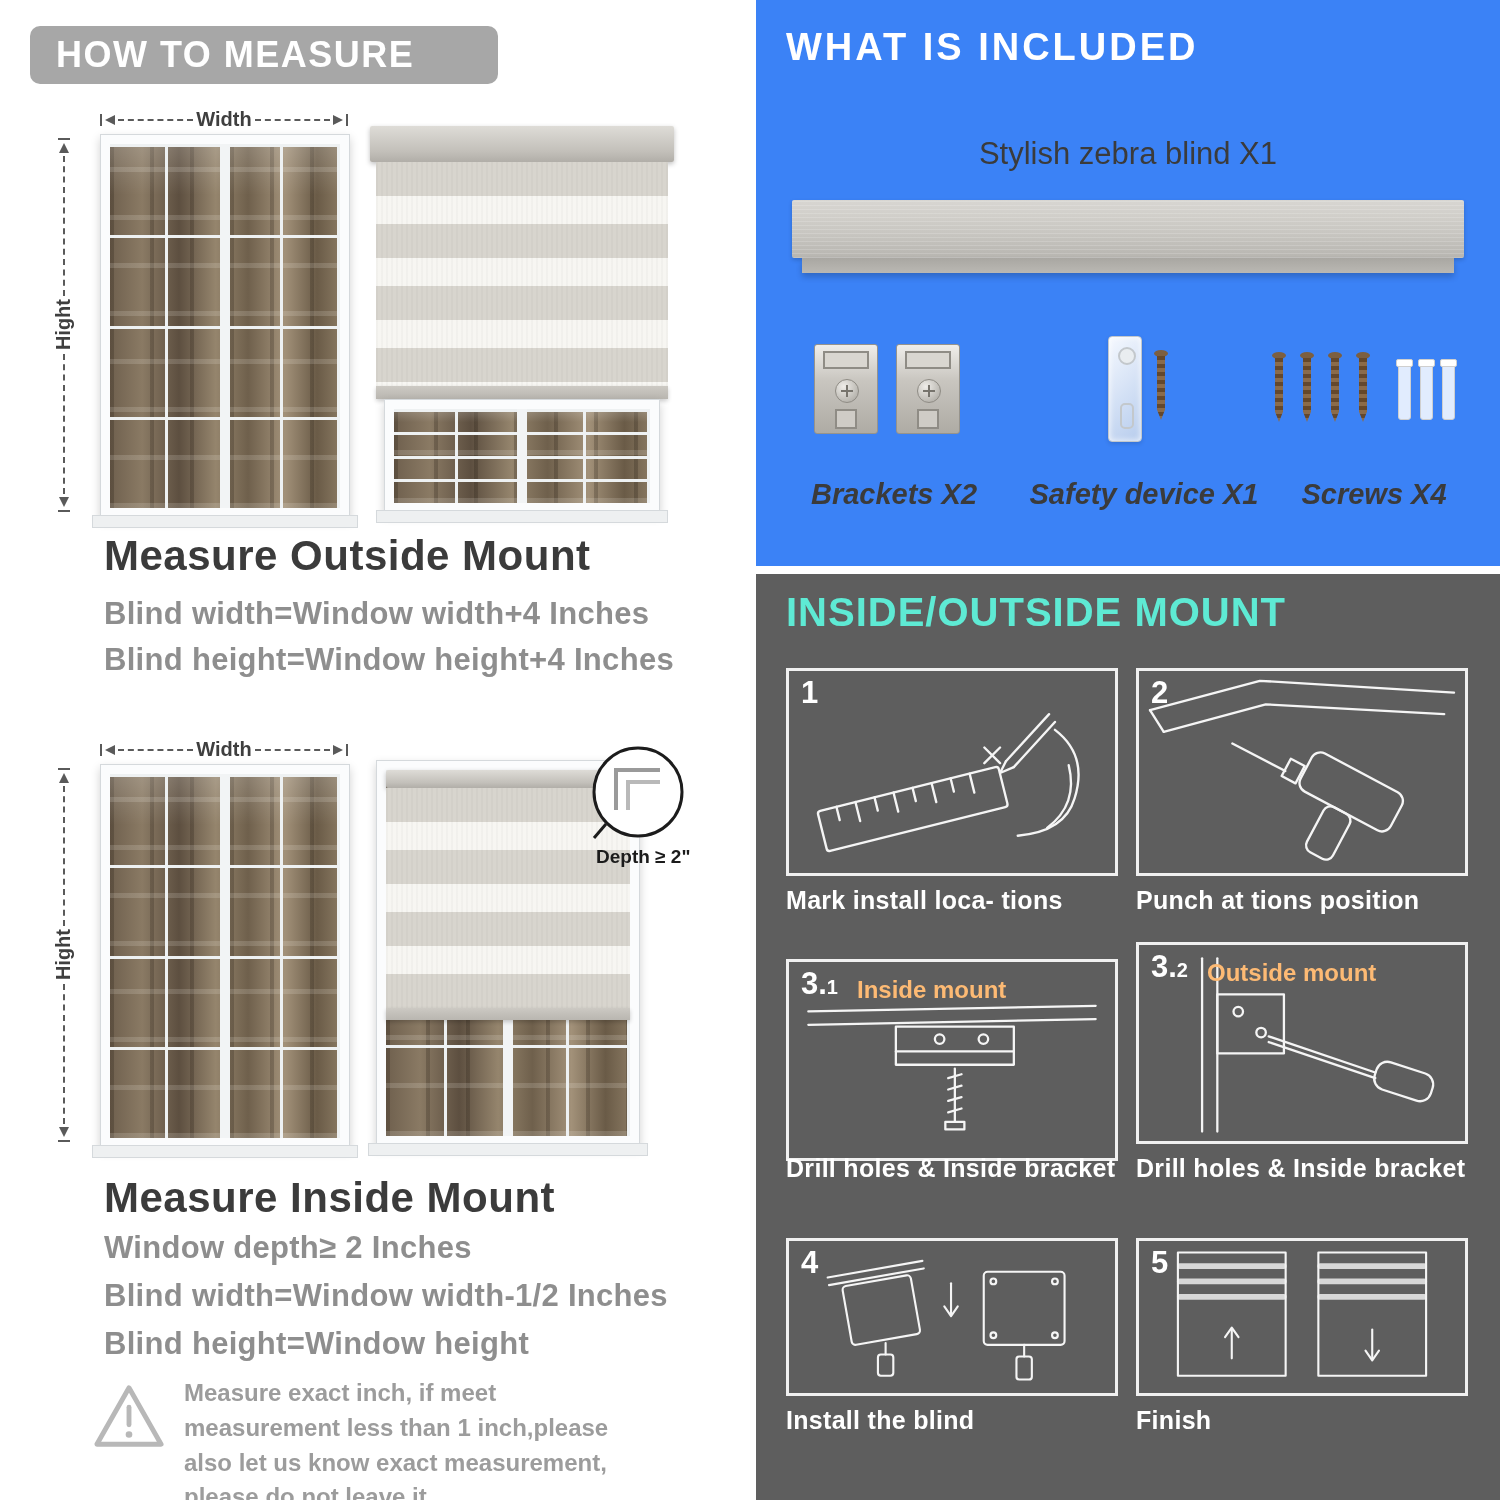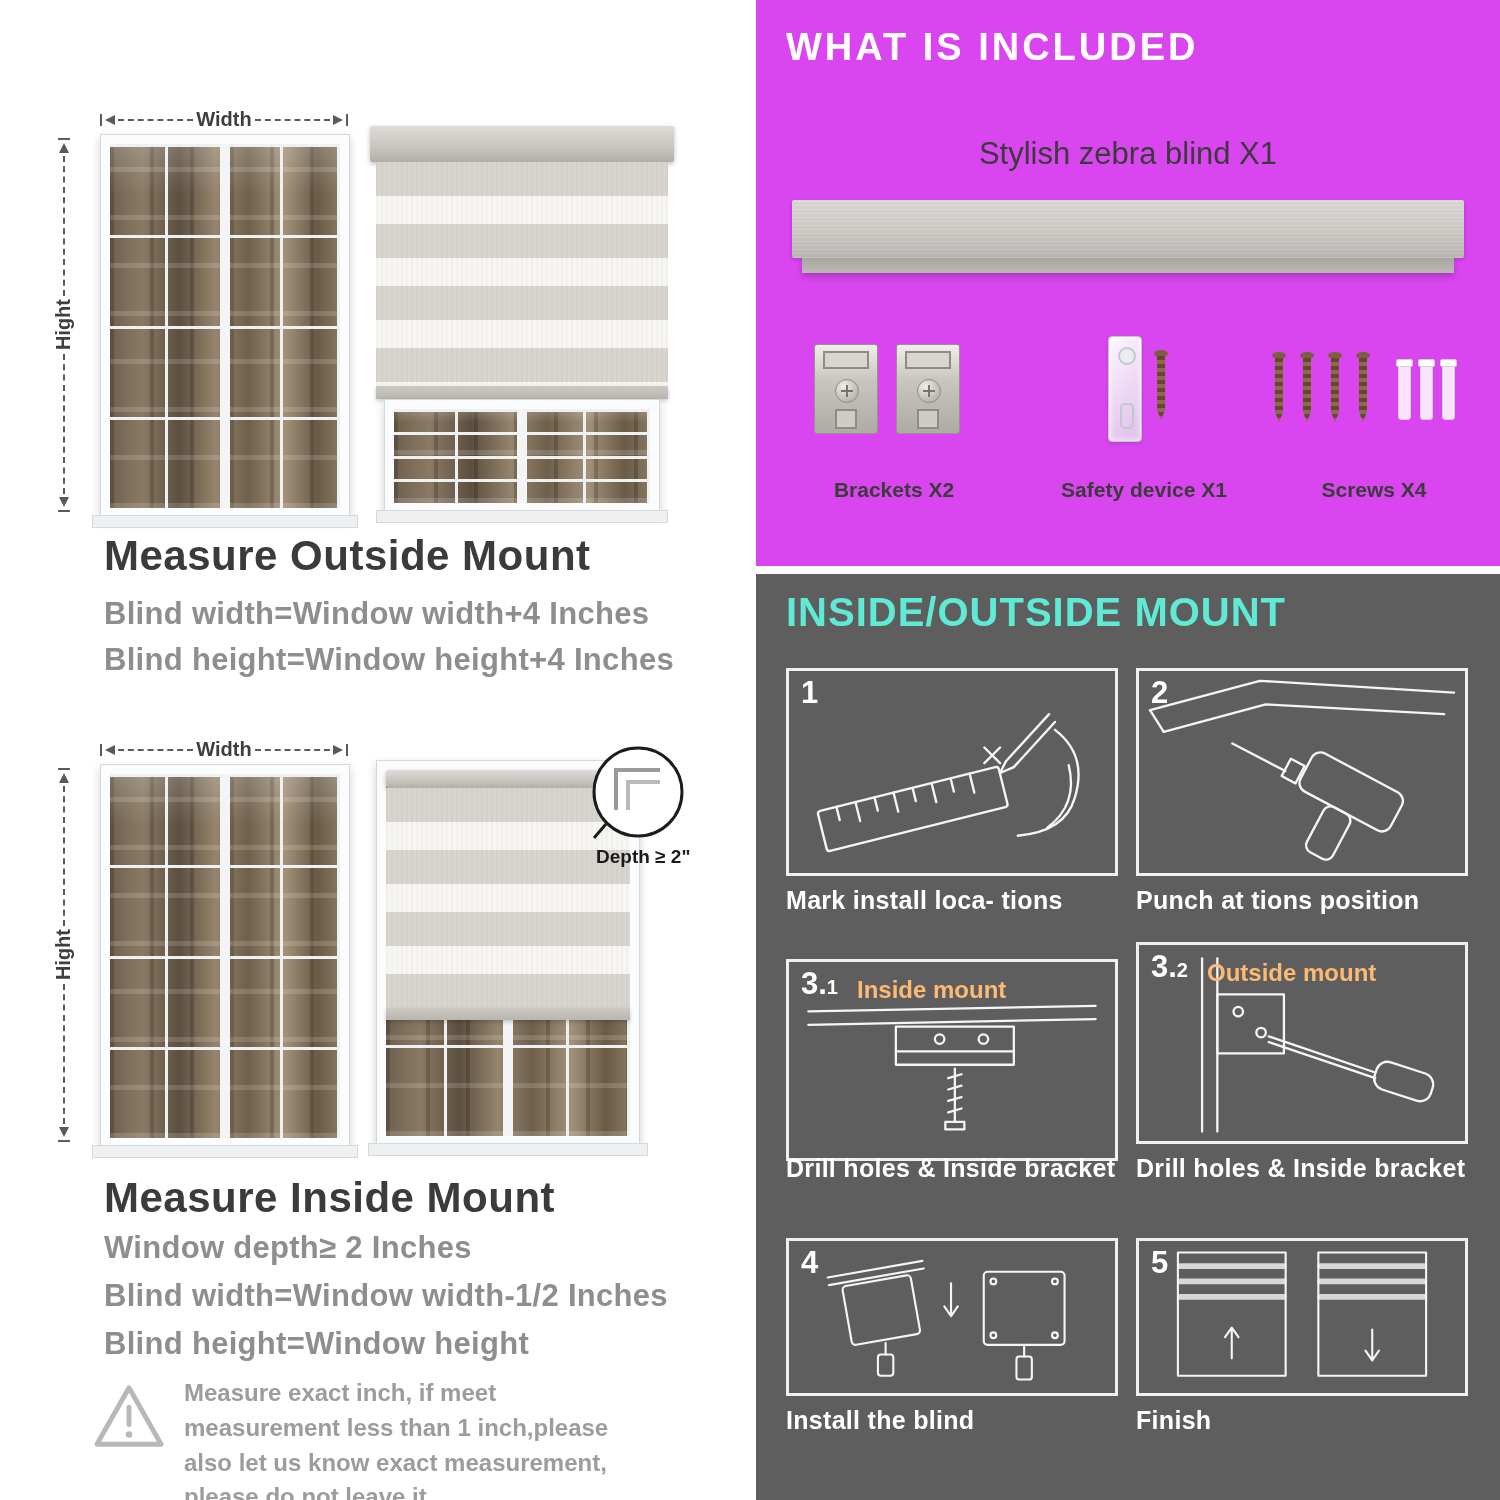--- a/index.html
+++ b/index.html
@@ -46,21 +46,21 @@
       repeating-linear-gradient(90deg, rgba(0,0,0,.025) 0 2px, transparent 2px 5px),
       repeating-linear-gradient(180deg,#d8d5ce 0 34px,#f7f6f2 34px 62px);}
   .botrail{position:absolute;background:linear-gradient(180deg,#ccc9c3,#b9b6b0);box-shadow:0 2px 4px rgba(0,0,0,.2);}
 
   .h2-measure{position:absolute;font-size:42px;font-weight:bold;color:#3b3b3b;letter-spacing:.5px;}
   .p-measure{position:absolute;font-size:31px;font-weight:bold;color:#8e8e8e;letter-spacing:.3px;}
   .depth-label{position:absolute;font-size:19px;font-weight:bold;color:#1b1b1b;}
   .note-text{position:absolute;font-size:24px;font-weight:bold;color:#9c9c9c;line-height:1.45;width:470px;}
 
   
-  .right-top{position:absolute;left:756px;top:0;width:744px;height:566px;background:#d946ef;}
+  .right-top{position:absolute;left:756px;top:0;width:744px;height:566px;background:#3b82f6;}
   .included-banner{position:absolute;left:30px;top:26px;font-size:38px;font-weight:bold;color:#fff;letter-spacing:3px;}
   .product-label{position:absolute;left:0;right:0;top:136px;text-align:center;font-size:31px;font-weight:normal;color:#3b3b3b;}
   .bar-face{position:absolute;left:36px;top:200px;width:672px;height:58px;border-radius:2px;
     background:
       repeating-linear-gradient(0deg, rgba(255,255,255,.16) 0 1px, transparent 1px 4px),
       linear-gradient(180deg,#d8d6d2 0%,#c9c7c2 55%,#b7b5b0 100%);
     box-shadow:0 2px 4px rgba(0,0,0,.18);}
   .bar-lip{position:absolute;left:46px;top:258px;width:652px;height:15px;
     background:linear-gradient(180deg,#a9a7a2,#bab8b3);box-shadow:0 4px 6px rgba(0,0,0,.2);}
 
@@ -81,37 +81,38 @@
   .safety .slot{position:absolute;bottom:12px;left:50%;margin-left:-5px;width:10px;height:22px;border:2px solid #c3c8cc;border-radius:5px;}
 
   .screw{position:absolute;width:10px;height:72px;}
   .screw .head{position:absolute;top:0;left:-2px;width:14px;height:7px;border-radius:50%;background:#7c5f41;}
   .screw .shaft{position:absolute;top:6px;left:1px;width:8px;height:64px;
     background:repeating-linear-gradient(0deg,#8a6b4a 0 4px,#64482c 4px 8px);
     clip-path:polygon(0 0,100% 0,100% 84%,50% 100%,0 84%);}
   .anchor{position:absolute;width:11px;height:56px;border:1px solid #cfcfcf;border-radius:3px;background:rgba(255,255,255,.85);}
   .anchor .collar{position:absolute;top:-4px;left:-3px;width:15px;height:6px;background:#fff;border:1px solid #cfcfcf;border-radius:2px;}
 
-  .hw-label{position:absolute;top:478px;font-size:21px;font-weight:bold;color:#3b3b3b;text-align:center;}
+  .hw-label{position:absolute;top:478px;font-size:29px;font-weight:bold;color:#3b3b3b;text-align:center;font-style:italic;}
 
   
   .right-bottom{position:absolute;left:756px;top:574px;width:744px;height:926px;background:#5e5e5e;}
   .mount-title{position:absolute;left:30px;top:16px;font-size:40px;font-weight:bold;color:#5eead4;letter-spacing:1px;}
   .panel{position:absolute;width:332px;border:3px solid #f0f0f0;box-sizing:border-box;}
   .panel svg{position:absolute;inset:0;width:100%;height:100%;}
   .num{position:absolute;top:4px;left:12px;font-size:31px;font-weight:bold;color:#fff;z-index:2;}
   .num .sub{font-size:20px;}
   .plabel{position:absolute;top:14px;left:68px;font-size:24px;font-weight:bold;color:#fdba74;z-index:2;}
   .cap{position:absolute;width:340px;font-size:25px;font-weight:bold;color:#fff;letter-spacing:.3px;}
 </style>
 </head>
 <body>
 
 <div class="canvas">
 
+  <div class="banner-pill">HOW TO MEASURE</div>
 
   <div class="hmeas" style="left:100px;top:108px;width:248px;">
     <span class="tick-v"></span>
     <span class="tri-l"></span>
     <span class="dash"></span>
     <span>Width</span>
     <span class="dash"></span>
     <span class="tri-r"></span>
     <span class="tick-v"></span>
   </div>

